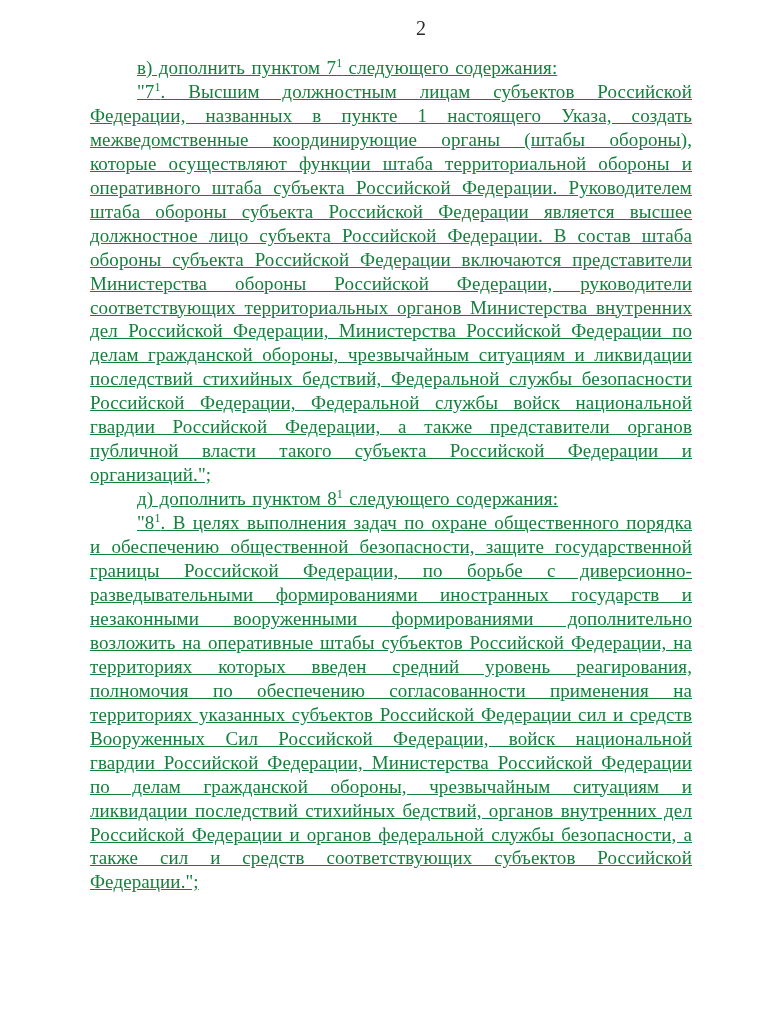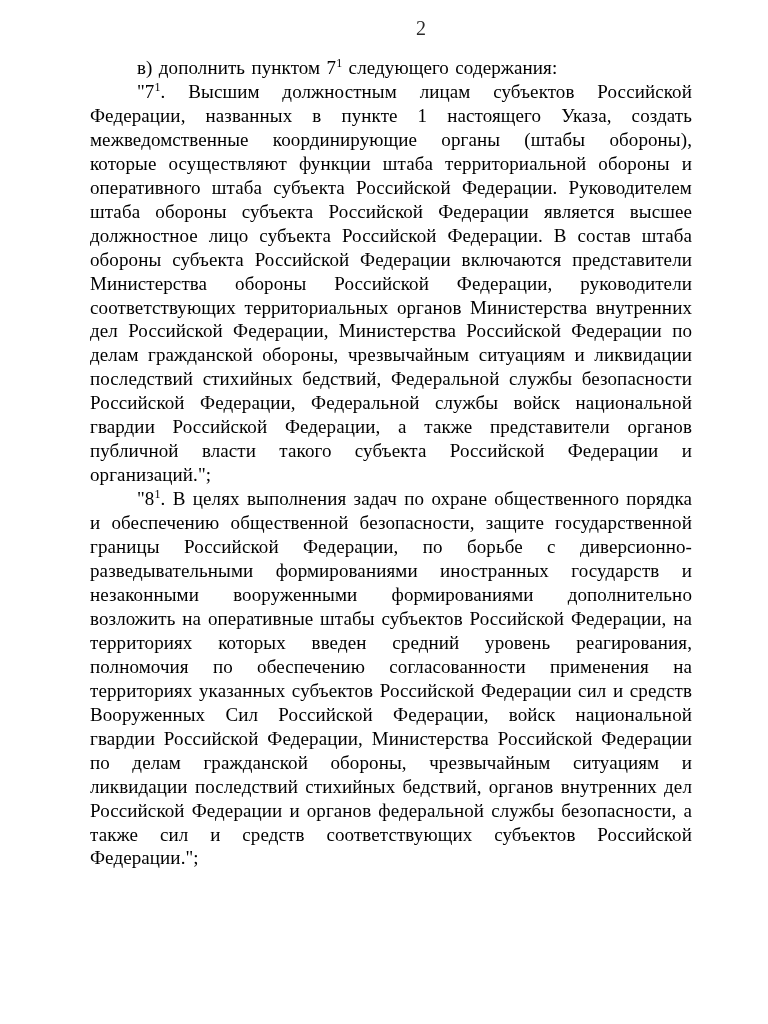--- a/index.html
+++ b/index.html
@@ -33,21 +33,22 @@
     color: #2a2a2a;
   }
 
   .body-text p {
     font-size: 19px;
     line-height: 23.95px;
     text-align: justify;
     text-indent: 47px;
     letter-spacing: 0.1px;
     word-spacing: 1.5px;
-    color: #000000;
+    color: #15803d;
+    text-decoration: underline;
   }
 
   .body-text sup {
     font-size: 12px;
     line-height: 0;
     vertical-align: baseline;
     position: relative;
     top: -7px;
   }
 </style>
@@ -58,18 +59,19 @@
 
   <div class="page-number">2</div>
 
   <div class="body-text">
 
     <p><span>в) дополнить пунктом 7</span><sup>1</sup><span> следующего содержания:</span></p>
 
     <p><span>"7</span><sup>1</sup><span>. Высшим должностным лицам субъектов Российской Федерации, названных в пункте 1 настоящего Указа, создать межведомственные координирующие органы (штабы обороны), которые осуществляют функции штаба территориальной обороны и оперативного штаба субъекта Российской Федерации. Руководителем штаба обороны субъекта Российской Федерации является высшее должностное лицо субъекта Российской Федерации. В состав штаба обороны субъекта Российской Федерации включаются представители Министерства обороны Российской Федерации, руководители соответствующих территориальных органов Министерства внутренних дел Российской Федерации, Министерства Российской Федерации по делам гражданской обороны, чрезвычайным ситуациям и ликвидации последствий стихийных бедствий, Федеральной службы безопасности Российской Федерации, Федеральной службы войск национальной гвардии Российской Федерации, а также представители органов публичной власти такого субъекта Российской Федерации и организаций.";</span></p>
 
 
+    <p><span>д) дополнить пунктом 8</span><sup>1</sup><span> следующего содержания:</span></p>
 
     <p><span>"8</span><sup>1</sup><span>. В целях выполнения задач по охране общественного порядка и обеспечению общественной безопасности, защите государственной границы Российской Федерации, по борьбе с диверсионно-разведывательными формированиями иностранных государств и незаконными вооруженными формированиями дополнительно возложить на оперативные штабы субъектов Российской Федерации, на территориях которых введен средний уровень реагирования, полномочия по обеспечению согласованности применения на территориях указанных субъектов Российской Федерации сил и средств Вооруженных Сил Российской Федерации, войск национальной гвардии Российской Федерации, Министерства Российской Федерации по делам гражданской обороны, чрезвычайным ситуациям и ликвидации последствий стихийных бедствий, органов внутренних дел Российской Федерации и органов федеральной службы безопасности, а также сил и средств соответствующих субъектов Российской Федерации.";</span></p>
 
   </div>
 
 </div>
 
 </body></html>

